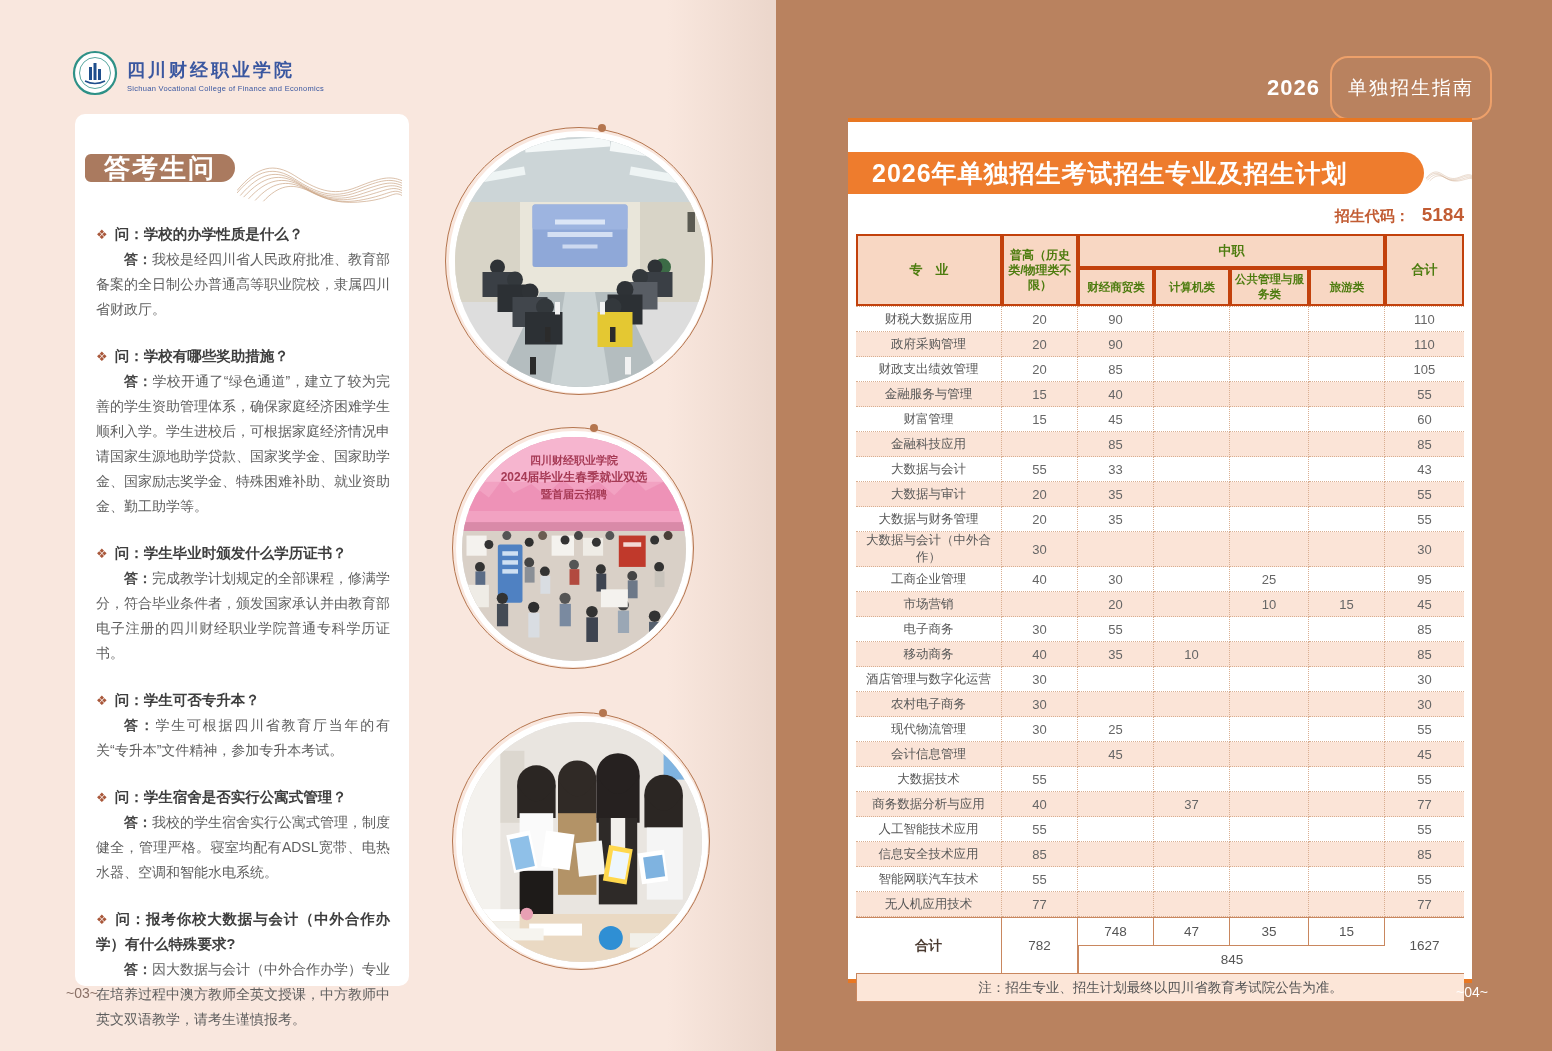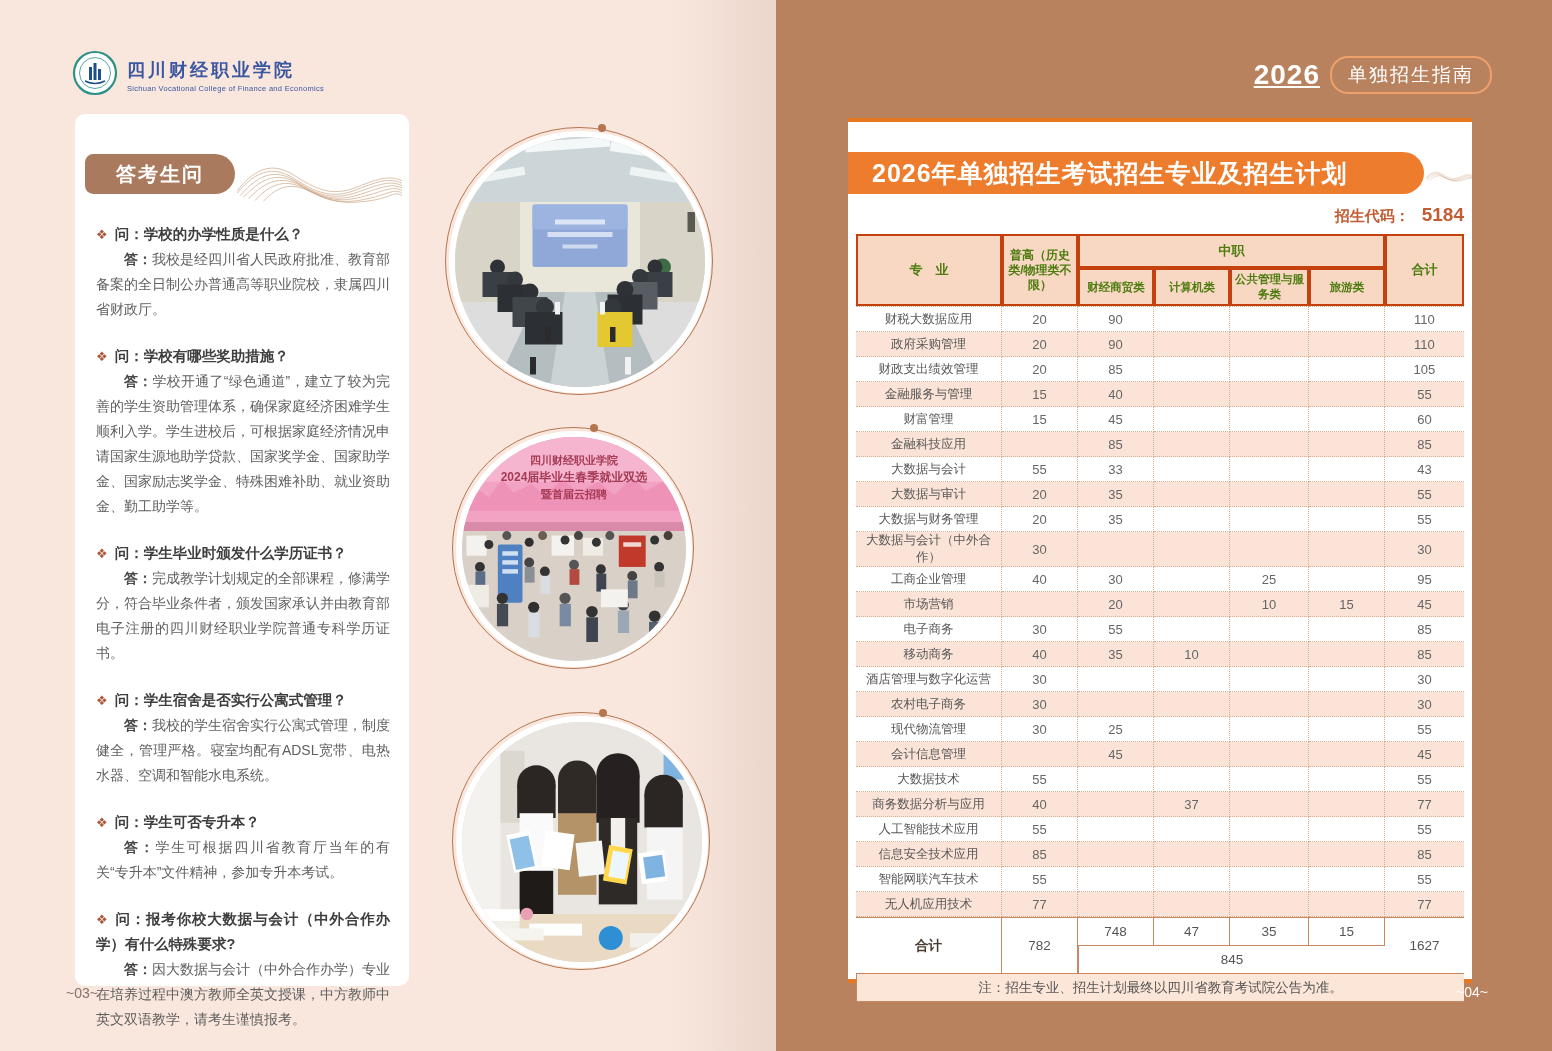--- a/index.html
+++ b/index.html
@@ -5,22 +5,22 @@
   html,body{margin:0;padding:0;}
   body{font-family:"Liberation Sans","DejaVu Sans",sans-serif;}
   .spread{position:relative;width:1552px;height:1051px;overflow:hidden;background:#f9e7de;}
   
   .page-left{position:absolute;left:0;top:0;width:776px;height:1051px;
     background:linear-gradient(90deg,#f9e7de 0%,#f9e7de 86%,#ecd7cc 99%);}
   .logo{position:absolute;left:72px;top:50px;display:flex;align-items:center;gap:9px;}
   .logo-text .cn{color:#3a57a0;font-weight:bold;font-size:18px;letter-spacing:3px;font-family:"Liberation Serif","DejaVu Serif",serif;}
   .logo-text .en{color:#3a57a0;font-size:7.5px;margin-top:2px;letter-spacing:.3px;}
   .qa-panel{position:absolute;left:75px;top:114px;width:334px;height:872px;background:#fff;border-radius:10px;}
-  .qa-banner{position:absolute;left:10px;top:40px;width:150px;height:40px;background:#aa7a5f;
-    border-radius:10px 24px 24px 10px;color:#fff;font-size:20px;font-weight:bold;letter-spacing:2px;
+  .qa-banner{position:absolute;left:10px;top:40px;width:150px;height:28px;background:#aa7a5f;
+    border-radius:10px 24px 24px 10px;color:#fff;font-size:26px;font-weight:bold;letter-spacing:2px;
     display:flex;align-items:center;justify-content:center;}
   .qa-wave{position:absolute;left:162px;top:40px;width:165px;height:50px;}
   .qa-list{position:absolute;left:21px;right:19px;top:108px;}
   .qa-item{margin-bottom:22px;}
   .qa-q{margin:0;font-weight:bold;color:#3e3e3e;font-size:14.5px;line-height:25px;text-align:justify;}
   .diamond{color:#a9583b;margin-right:7px;font-size:13px;}
   .qa-a{margin:0;color:#5f5f5f;font-size:14px;line-height:25px;text-indent:2em;text-align:justify;}
   .ans-label{font-weight:bold;color:#484848;}
   .photo{position:absolute;border-radius:50%;overflow:hidden;background:#ddd;box-shadow:0 0 0 6px #fff;}
   .photo svg{display:block;width:100%;height:100%;}
@@ -33,22 +33,22 @@
   .photo3{left:462px;top:722px;width:240px;height:240px;}
   .ring3{left:452px;top:712px;width:256px;height:256px;}
   .fair-text{position:absolute;left:0;right:0;text-align:center;color:#a63a55;font-weight:bold;}
   .fair-l1{top:16px;font-size:11px;}
   .fair-l2{top:32px;font-size:12px;}
   .fair-l3{top:50px;font-size:11px;}
   .pn-left{position:absolute;left:66px;top:985px;color:#8a7066;font-size:14px;}
   
   .page-right{position:absolute;left:776px;top:0;width:776px;height:1051px;background:#b9825f;}
   .hdr{position:absolute;right:60px;top:56px;display:flex;align-items:center;gap:10px;}
-  .hdr-year{color:#fff;font-size:28px;font-weight:bold;letter-spacing:1px;text-decoration:underline;}
-  .hdr-pill{border:2px solid #eda06a;border-radius:18px;color:#fff;font-size:19px;padding:4px 16px;letter-spacing:2px;}
+  .hdr-year{color:#fff;font-size:22px;font-weight:bold;letter-spacing:1px;}
+  .hdr-pill{border:2px solid #eda06a;border-radius:18px;color:#fff;font-size:19px;padding:17px 16px;letter-spacing:2px;}
   .card{position:absolute;left:72px;top:118px;width:624px;height:857px;background:#fff;
     border-top:4px solid #e87722;border-bottom:4px solid #e87722;}
   .card-banner{position:absolute;left:0;top:30px;width:576px;height:42px;background:#ee7c2d;
     border-radius:0 23px 23px 0;color:#fff;font-weight:bold;font-size:25px;display:flex;align-items:center;
     padding-left:24px;letter-spacing:1px;box-sizing:border-box;}
   .card-wave{position:absolute;right:0px;top:34px;width:46px;height:38px;}
   .code-line{position:absolute;right:8px;top:82px;color:#c25c33;font-size:15px;font-weight:bold;}
   .code-val{font-size:19px;margin-left:12px;}
   .table-wrap{position:absolute;left:8px;right:8px;top:112px;}
   table.plan{width:100%;border-collapse:separate;border-spacing:0;table-layout:fixed;}
@@ -125,27 +125,27 @@
             <p class="qa-q"><span class="diamond">❖</span><span>问：学校有哪些奖助措施？</span></p>
             <p class="qa-a"><span class="ans-label">答：</span><span>学校开通了“绿色通道”，建立了较为完善的学生资助管理体系，确保家庭经济困难学生顺利入学。学生进校后，可根据家庭经济情况申请国家生源地助学贷款、国家奖学金、国家助学金、国家励志奖学金、特殊困难补助、就业资助金、勤工助学等。</span></p>
           </div>
 
           <div class="qa-item">
             <p class="qa-q"><span class="diamond">❖</span><span>问：学生毕业时颁发什么学历证书？</span></p>
             <p class="qa-a"><span class="ans-label">答：</span><span>完成教学计划规定的全部课程，修满学分，符合毕业条件者，颁发国家承认并由教育部电子注册的四川财经职业学院普通专科学历证书。</span></p>
           </div>
 
           <div class="qa-item">
+            <p class="qa-q"><span class="diamond">❖</span><span>问：学生可否专升本？</span></p>
+            <p class="qa-a"><span class="ans-label">答：</span><span>学生可根据四川省教育厅当年的有关“专升本”文件精神，参加专升本考试。</span></p>
+          </div>
+
+          <div class="qa-item">
             <p class="qa-q"><span class="diamond">❖</span><span>问：学生宿舍是否实行公寓式管理？</span></p>
             <p class="qa-a"><span class="ans-label">答：</span><span>我校的学生宿舍实行公寓式管理，制度健全，管理严格。寝室均配有ADSL宽带、电热水器、空调和智能水电系统。</span></p>
-          </div>
-
-          <div class="qa-item">
-            <p class="qa-q"><span class="diamond">❖</span><span>问：学生可否专升本？</span></p>
-            <p class="qa-a"><span class="ans-label">答：</span><span>学生可根据四川省教育厅当年的有关“专升本”文件精神，参加专升本考试。</span></p>
           </div>
 
           <div class="qa-item">
             <p class="qa-q"><span class="diamond">❖</span><span>问：报考你校大数据与会计（中外合作办学）有什么特殊要求?</span></p>
             <p class="qa-a"><span class="ans-label">答：</span><span>因大数据与会计（中外合作办学）专业在培养过程中澳方教师全英文授课，中方教师中英文双语教学，请考生谨慎报考。</span></p>
           </div>
         </div>
     </div>
 
     <div class="ring ring1"></div>

